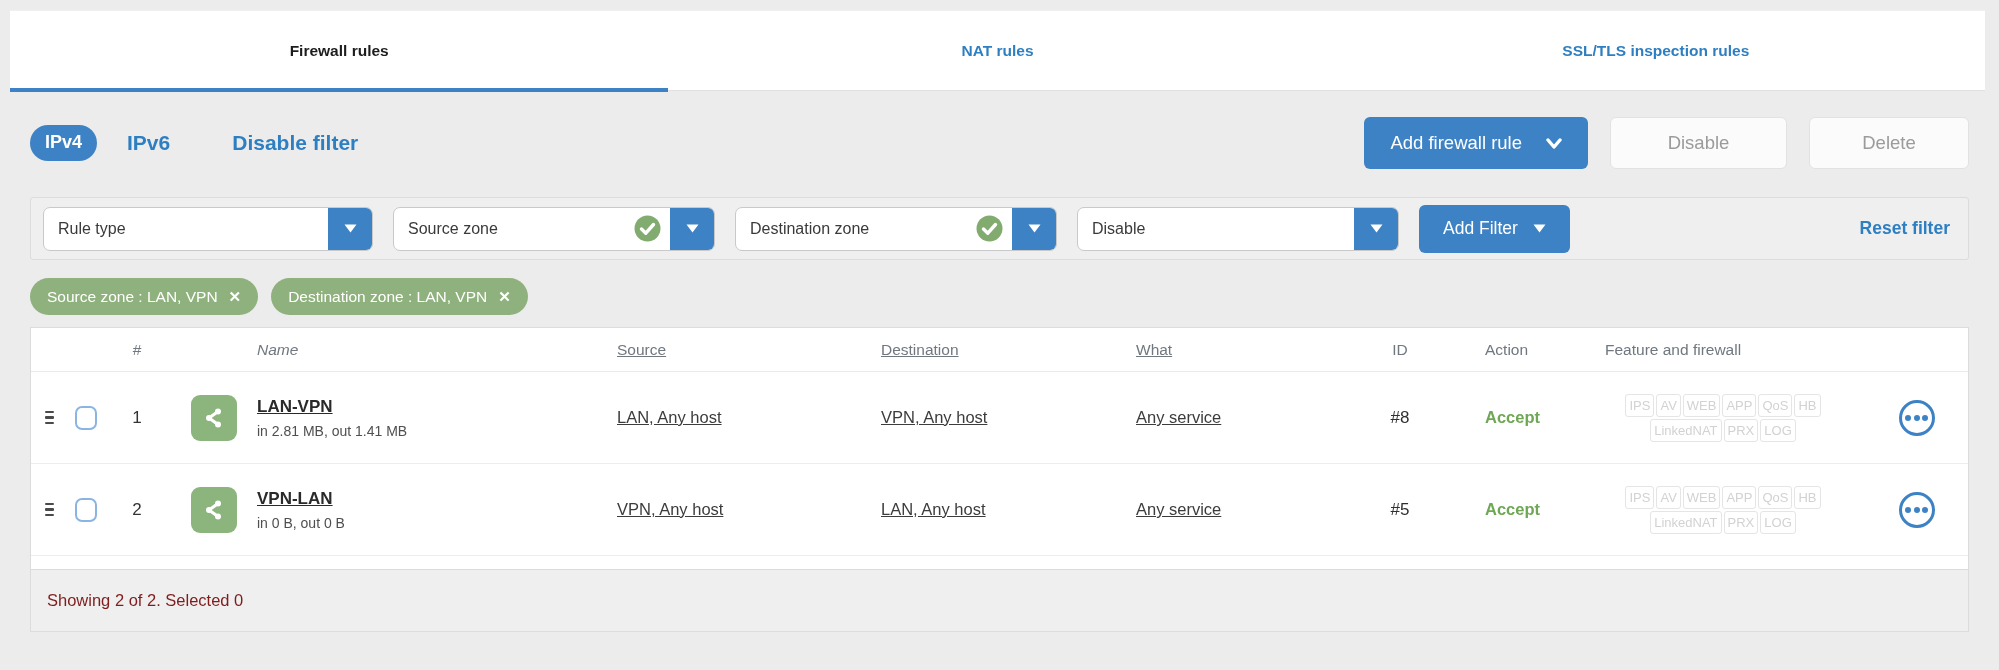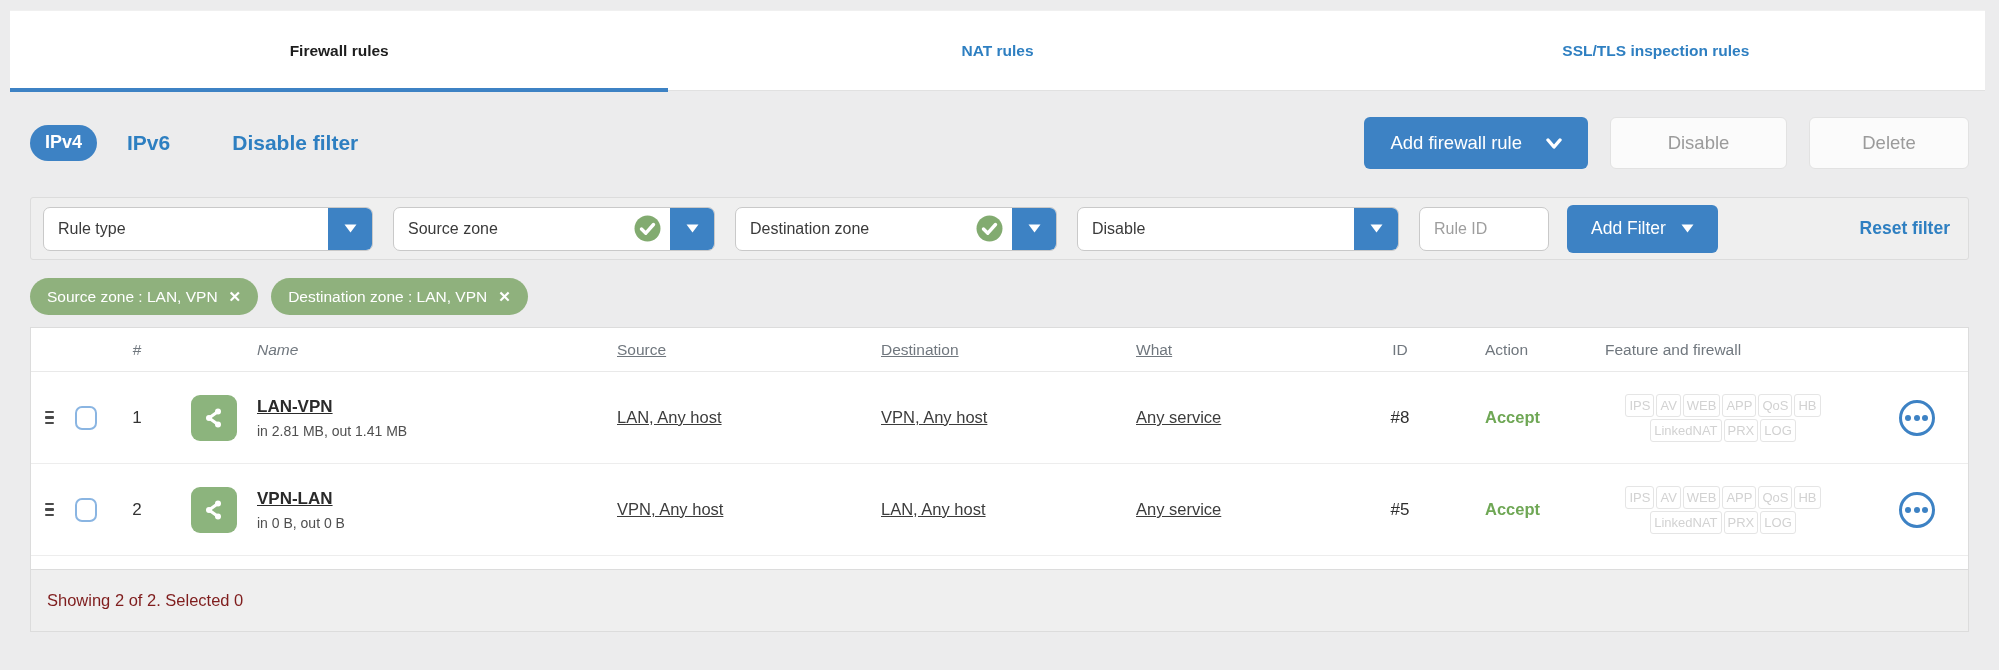--- a/index.html
+++ b/index.html
@@ -210,21 +210,20 @@
 
   <div class="dd dd-std">
     <span class="dd-label">Disable</span>
     <span class="dd-btn">
       <svg width="13" height="9" viewBox="0 0 13 9">
           <path d="M0.5 0.5 L12.5 0.5 L6.5 8.5 Z" fill="#ffffff"></path>
         </svg>
     </span>
   </div>
 
-  <input class="ruleid" value="" placeholder="Rule ID" style="">
 
   <button class="btn-addfilter">
     <span>Add Filter</span>
     <span style="display:flex;">
       <svg width="13" height="9" viewBox="0 0 13 9">
           <path d="M0.5 0.5 L12.5 0.5 L6.5 8.5 Z" fill="#ffffff"></path>
         </svg>
     </span>
   </button>
 

